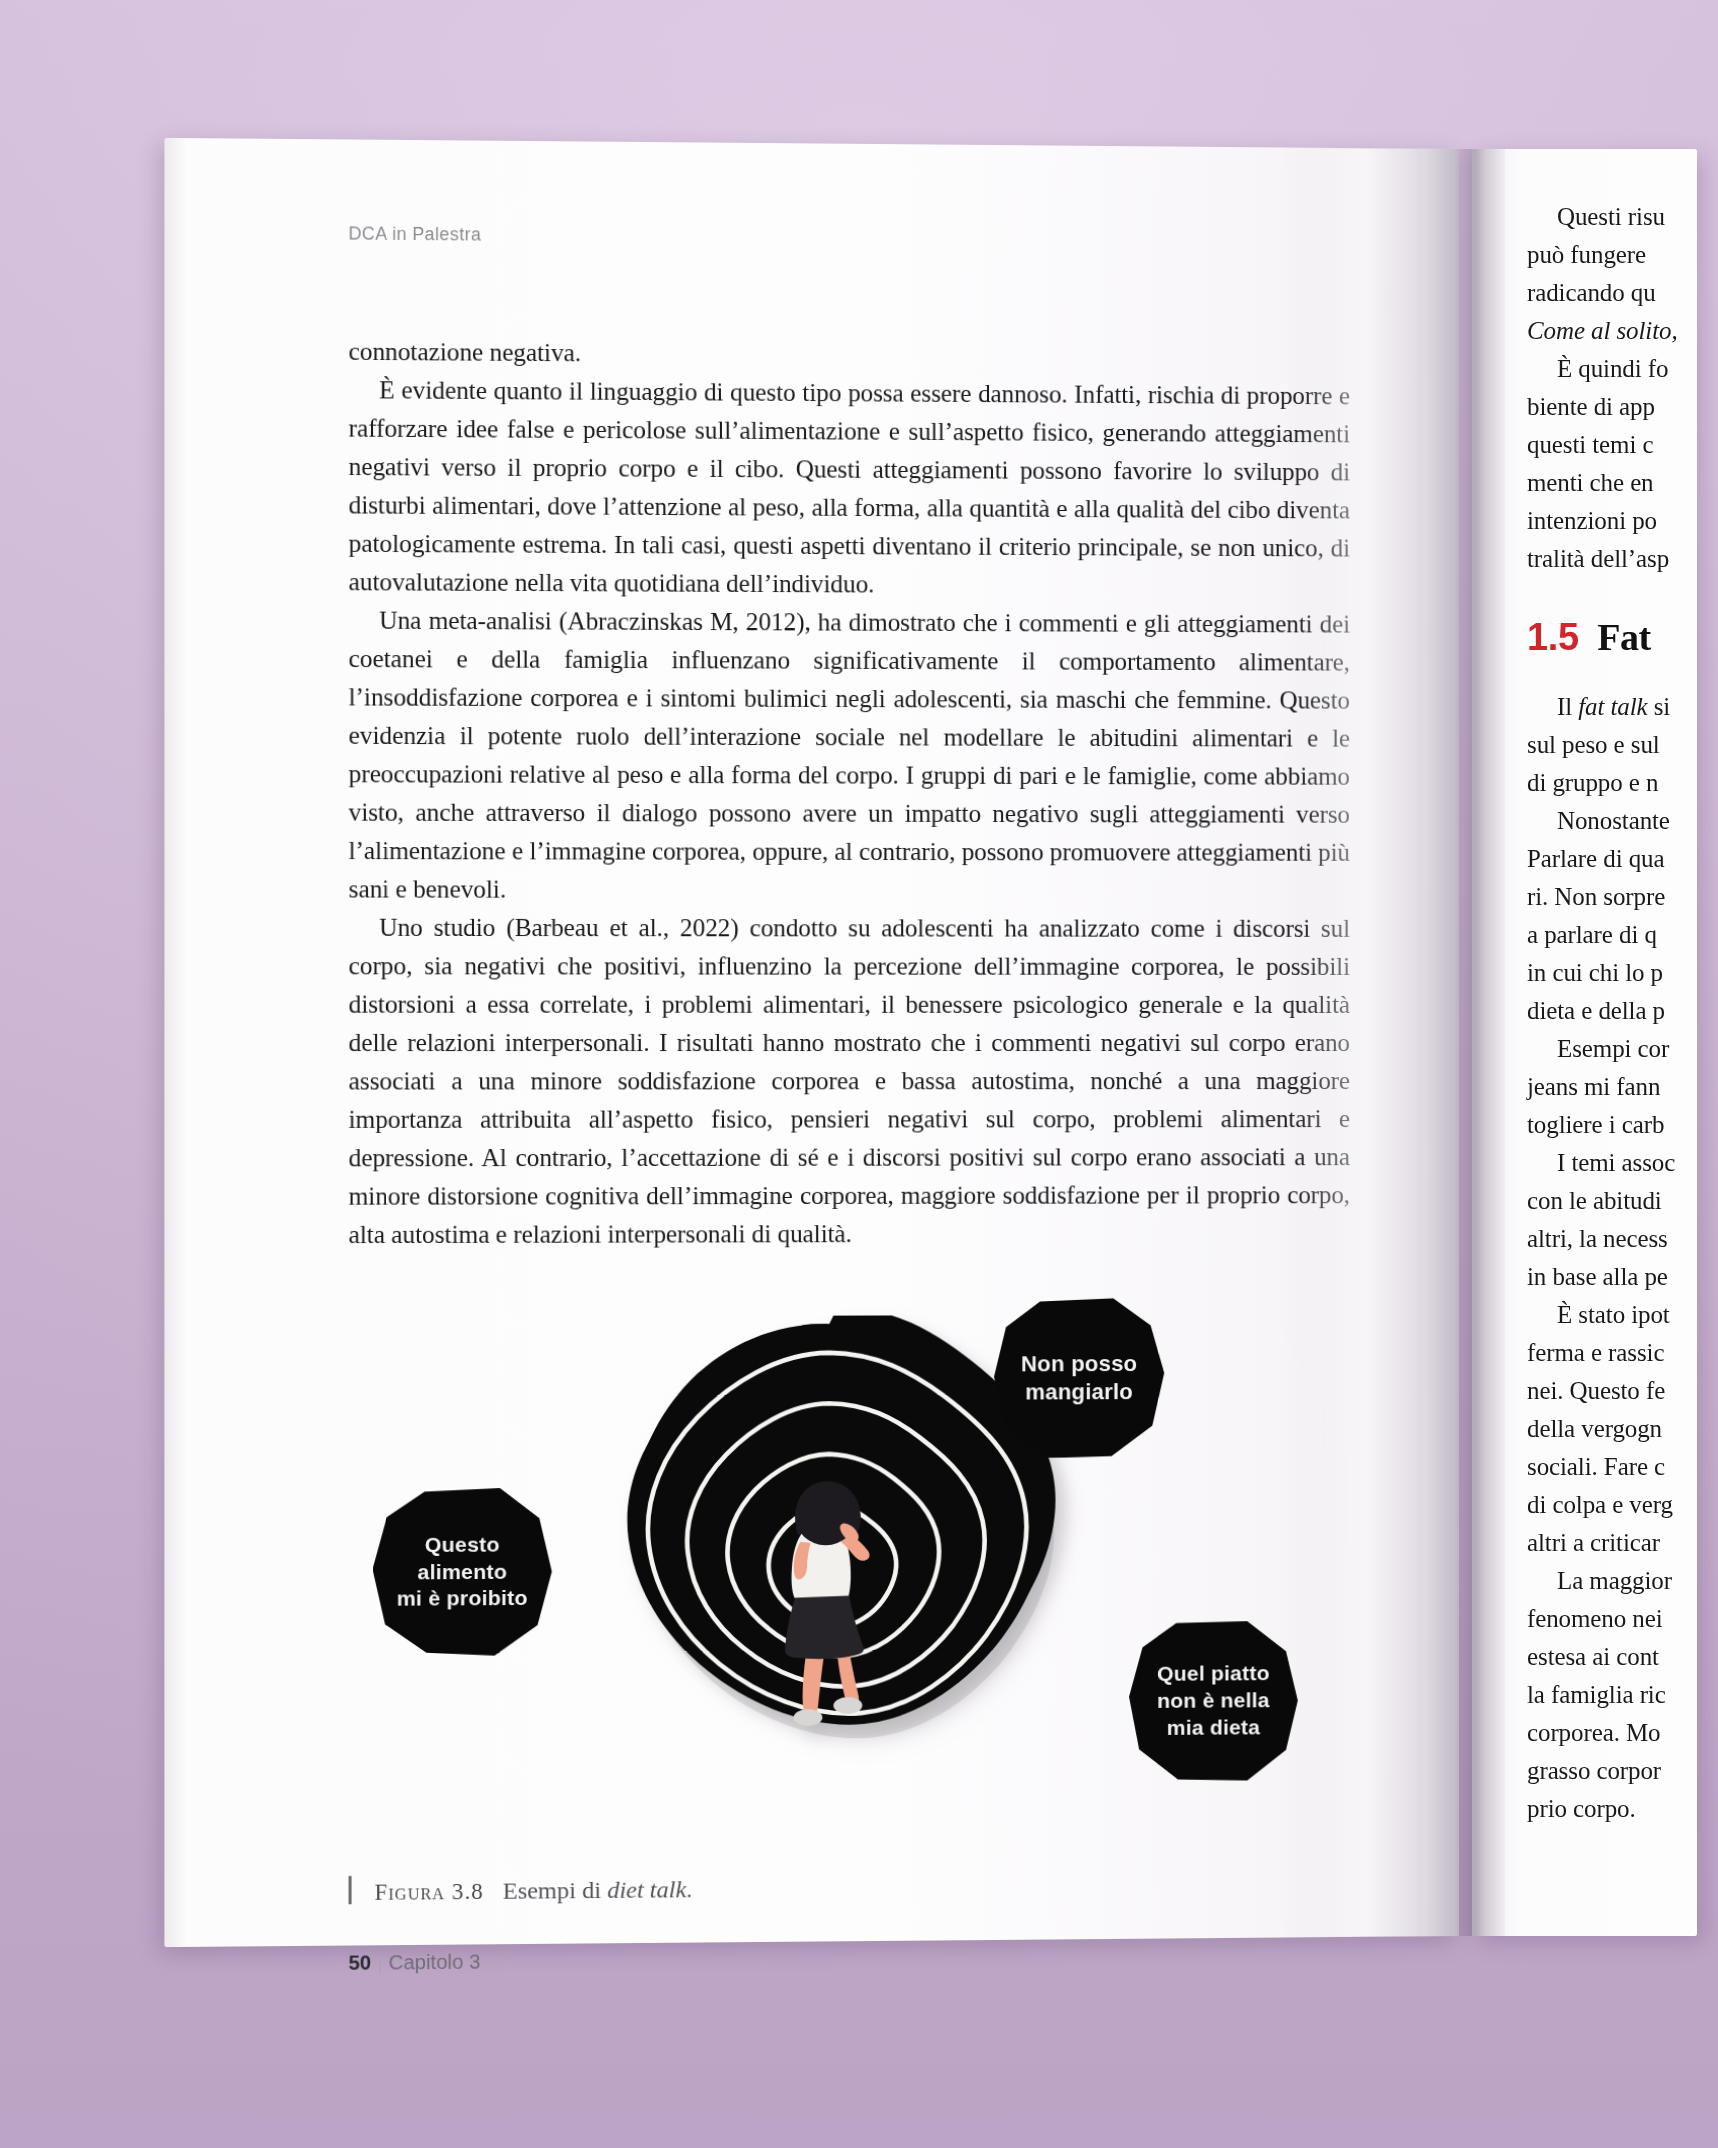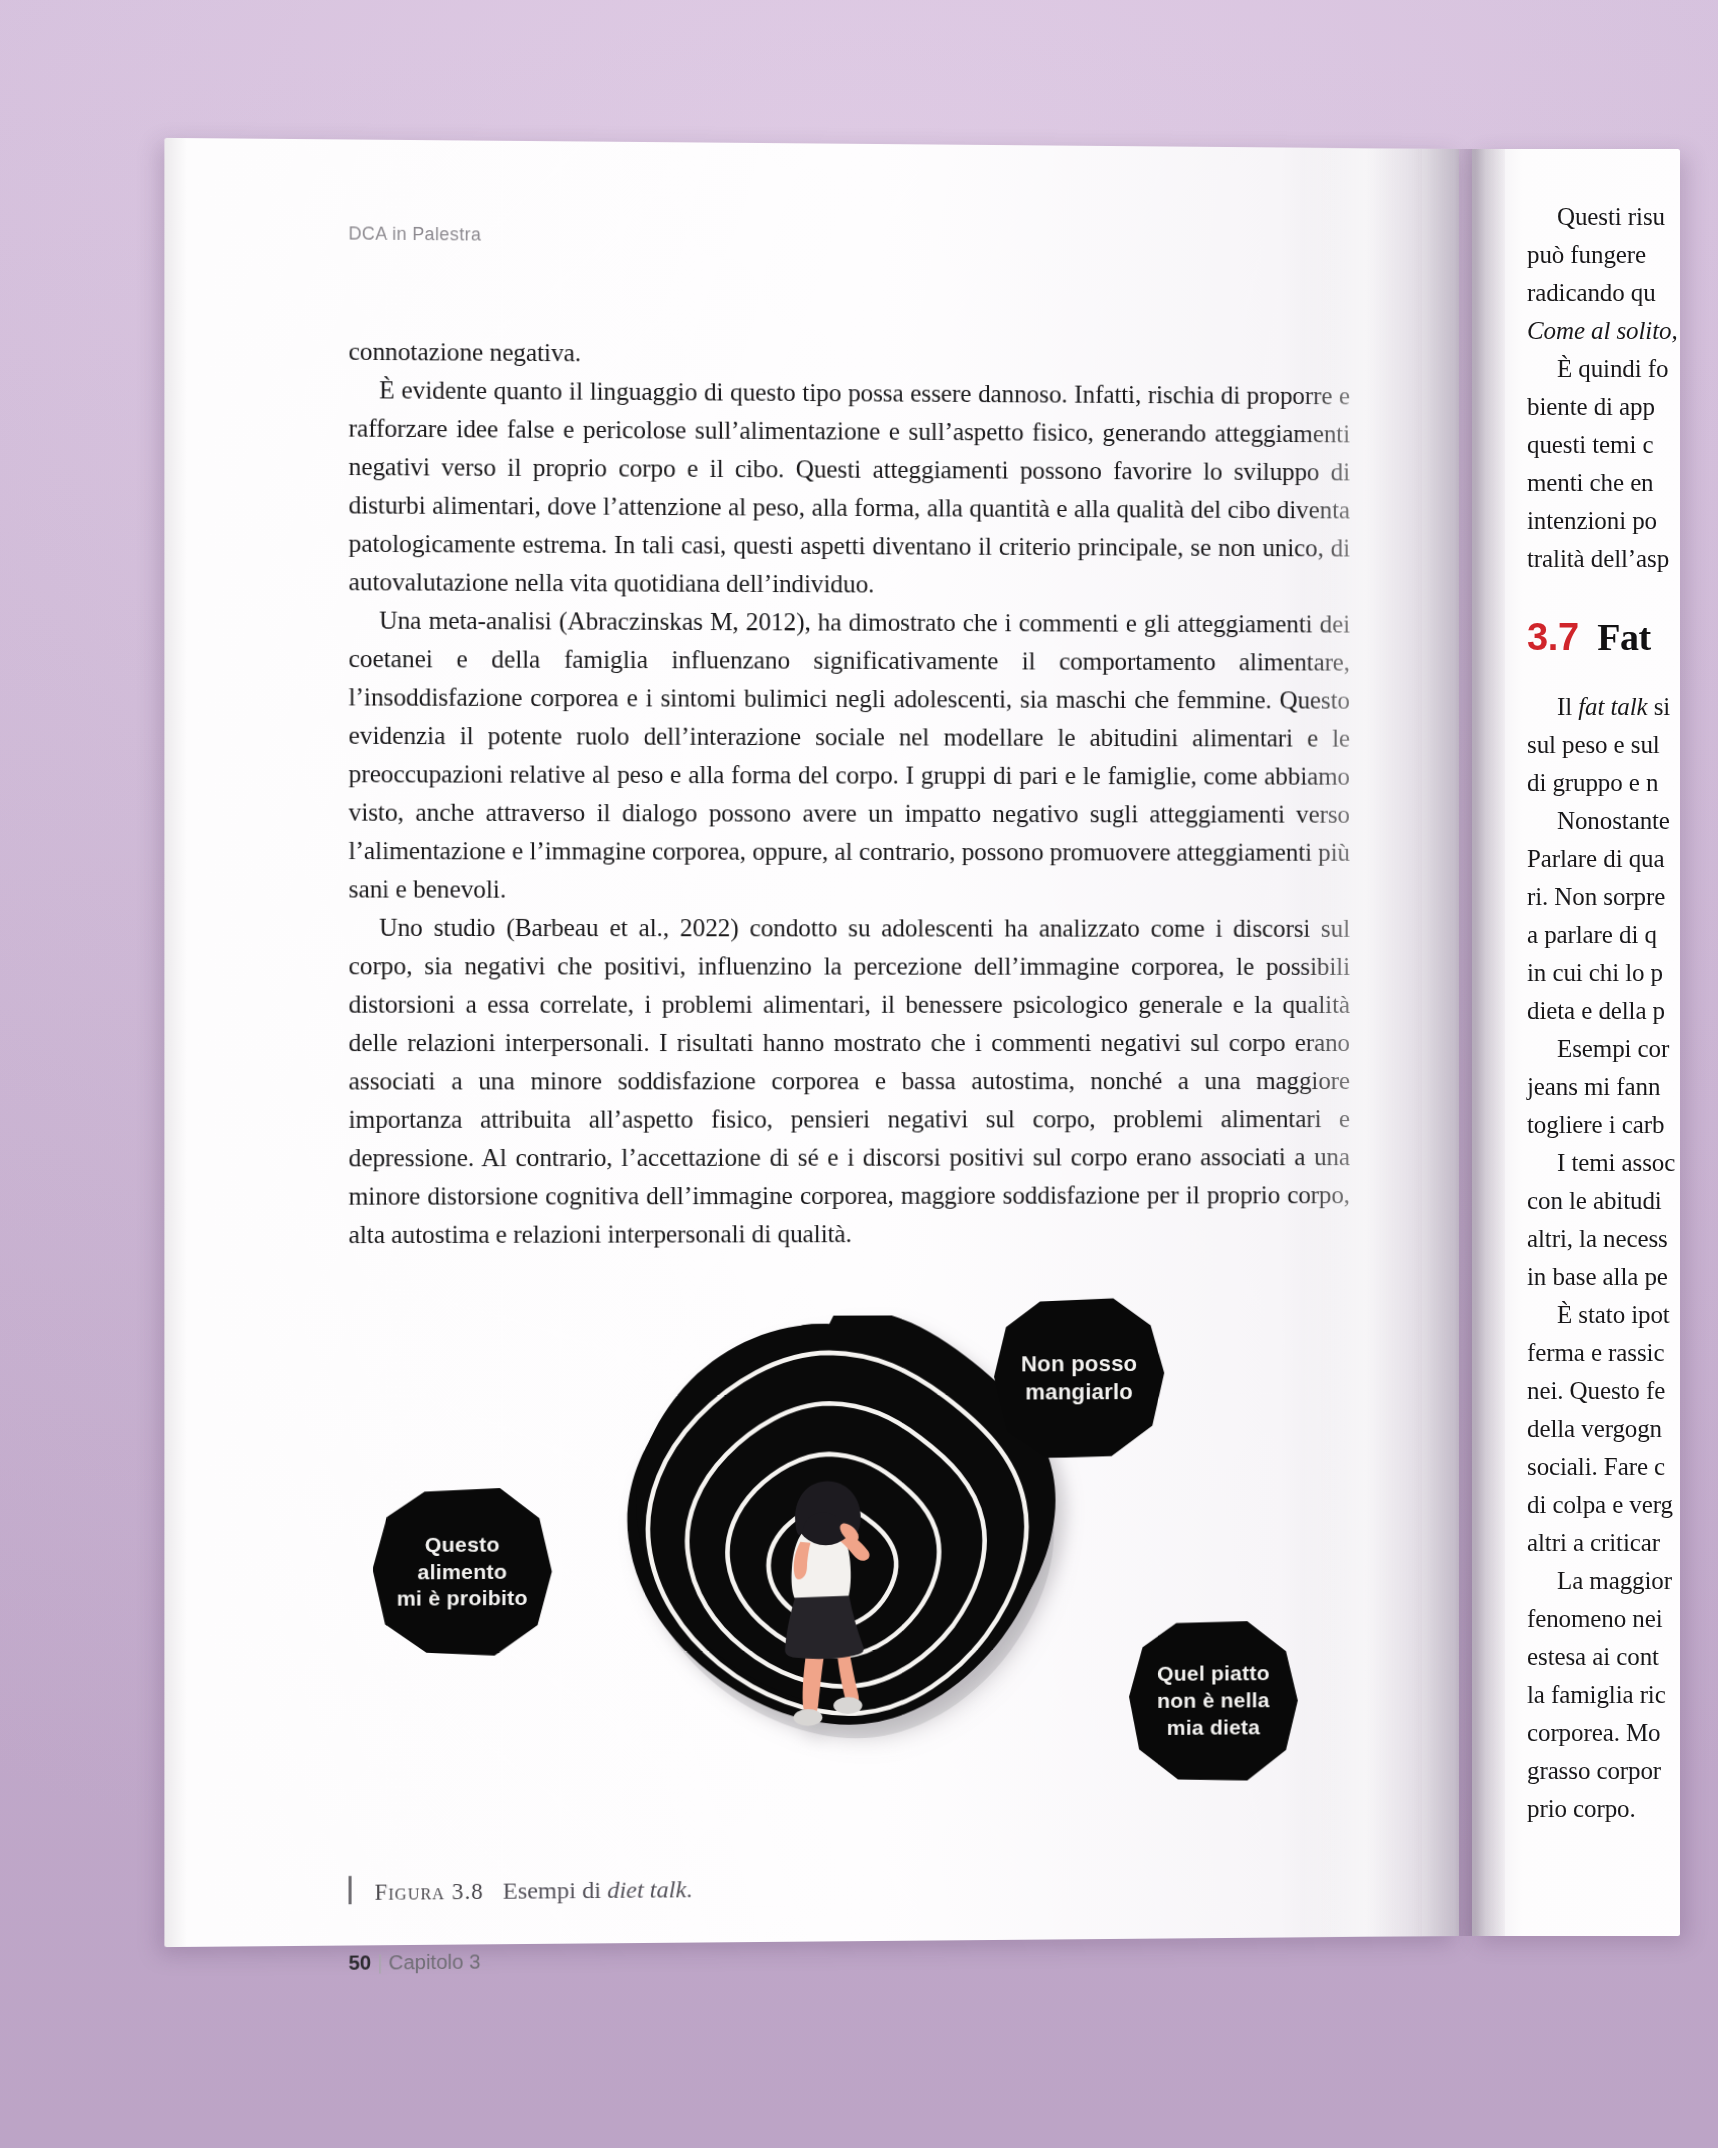--- a/index.html
+++ b/index.html
@@ -40,21 +40,21 @@
     background:
       linear-gradient(90deg,
         #eceaec 0px, #fdfcfd 22px, #fefdfe 55%, #f7f5f8 86%, #e6e2e8 97%, #cfc8d4 100%);
     box-shadow:-5px 6.7px 22px rgba(70,40,80,.22);
     border-radius:2.5px 0 0 2.5px;
     transform:perspective(2182px) rotateY(1.2deg);
     transform-origin:right center;
   }
   
   #page-right{
-    left:1292px; width:208px;
+    left:1292px; width:225px;
     background:
       linear-gradient(90deg, #d6d0da 0px, #f2eff3 13.4px, #fdfcfd 50px, #fefdfe 100%);
     box-shadow:6.7px 6.7px 22px rgba(70,40,80,.20);
     border-radius:0 2.5px 2.5px 0;
     overflow:hidden;
   }
   
   #gutter{
     position:absolute; left:1233px; top:0; width:92px; height:100%;
     background:linear-gradient(90deg, rgba(90,70,100,0) 0%, rgba(90,70,100,.10) 45%,
@@ -272,21 +272,21 @@
       <div class="rpara" style="font-style:italic">Come al solito,</div>
 
       <div class="rpara indent">È quindi fo</div>
       <div class="rpara">biente di app</div>
       <div class="rpara">questi temi c</div>
       <div class="rpara">menti che en</div>
       <div class="rpara">intenzioni po</div>
       <div class="rpara">tralità dell’asp</div>
 
       <div id="right-heading">
-        <span class="num">3.7</span><span class="ttl">Fat</span>
+        <span class="num">1.5</span><span class="ttl">Fat</span>
       </div>
 
       <div class="rpara indent">Il <i>fat talk</i> si</div>
       <div class="rpara">sul peso e sul</div>
       <div class="rpara">di gruppo e n</div>
       <div class="rpara indent">Nonostante</div>
       <div class="rpara">Parlare di qua</div>
       <div class="rpara">ri. Non sorpre</div>
       <div class="rpara">a parlare di q</div>
       <div class="rpara">in cui chi lo p</div>

